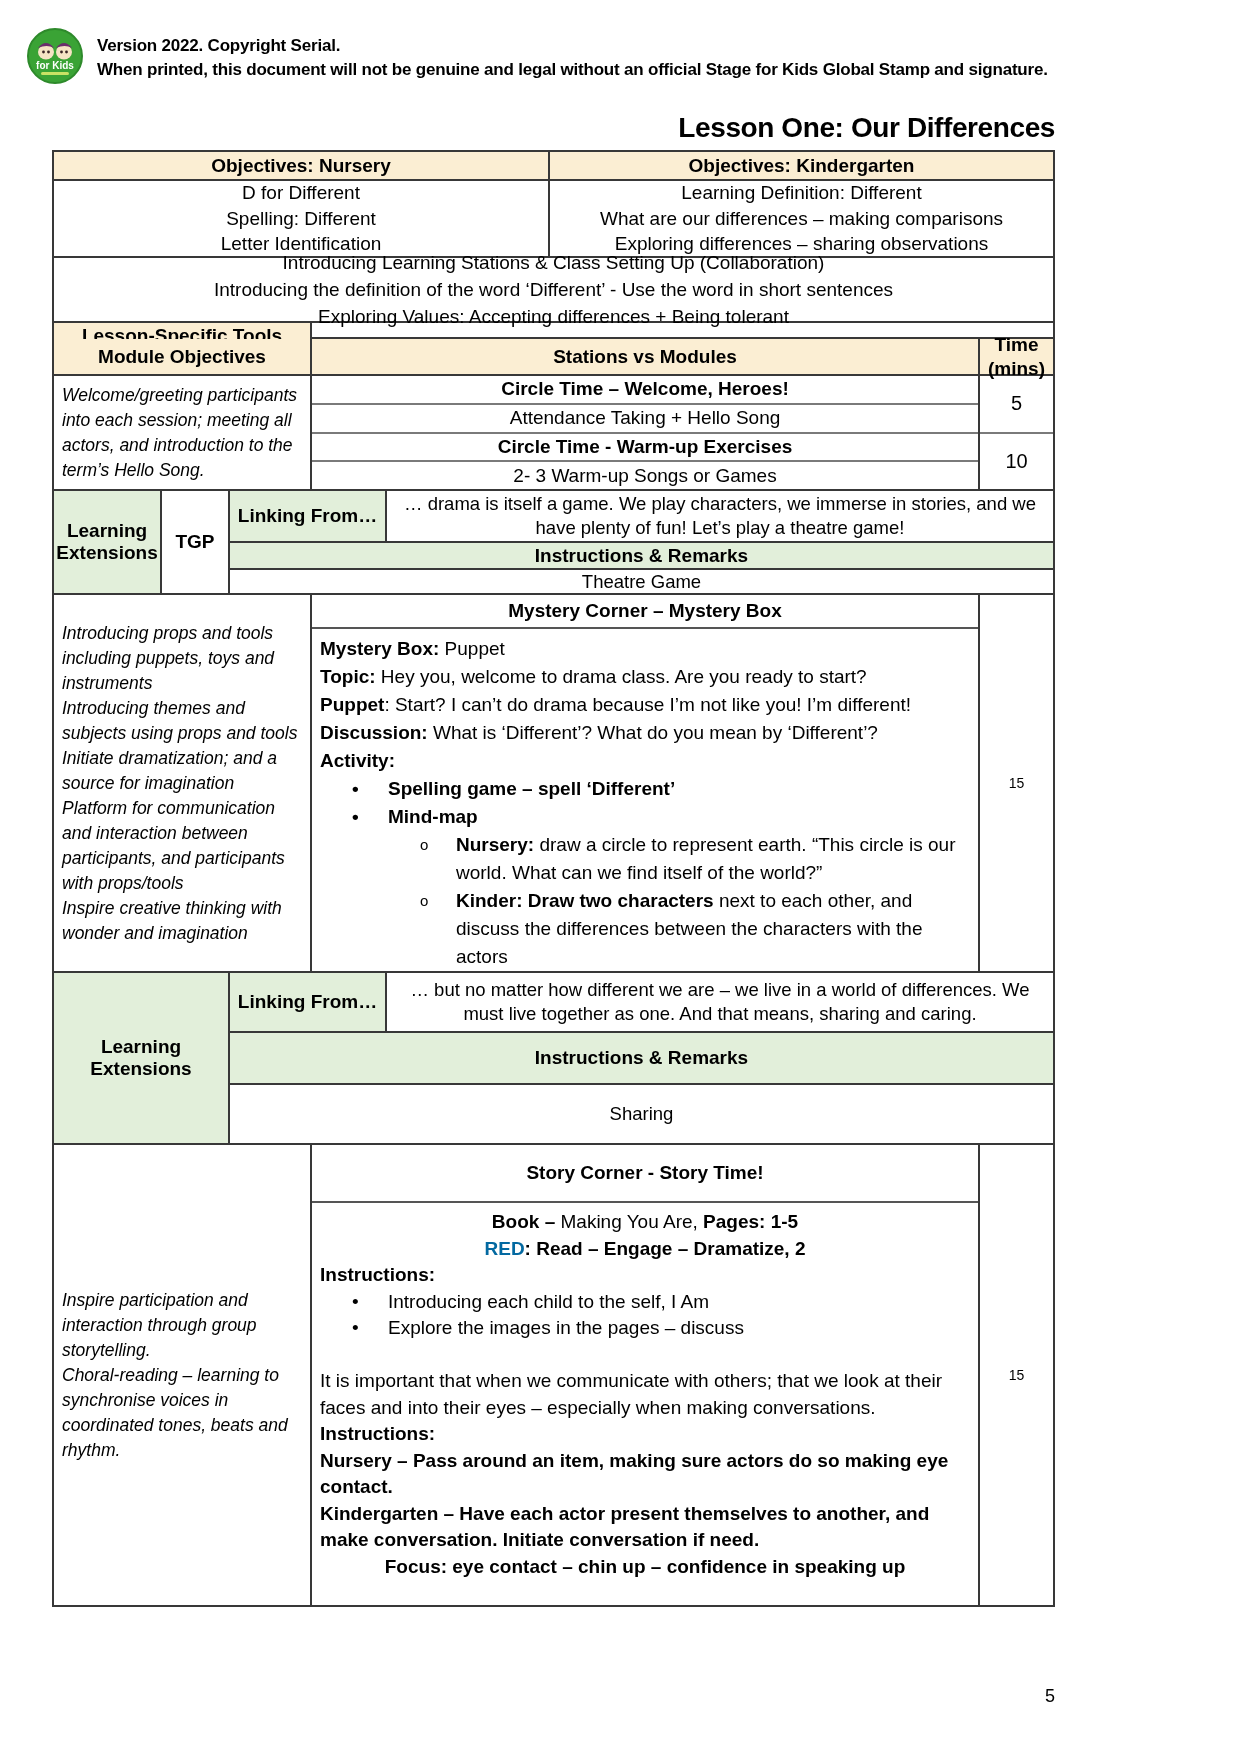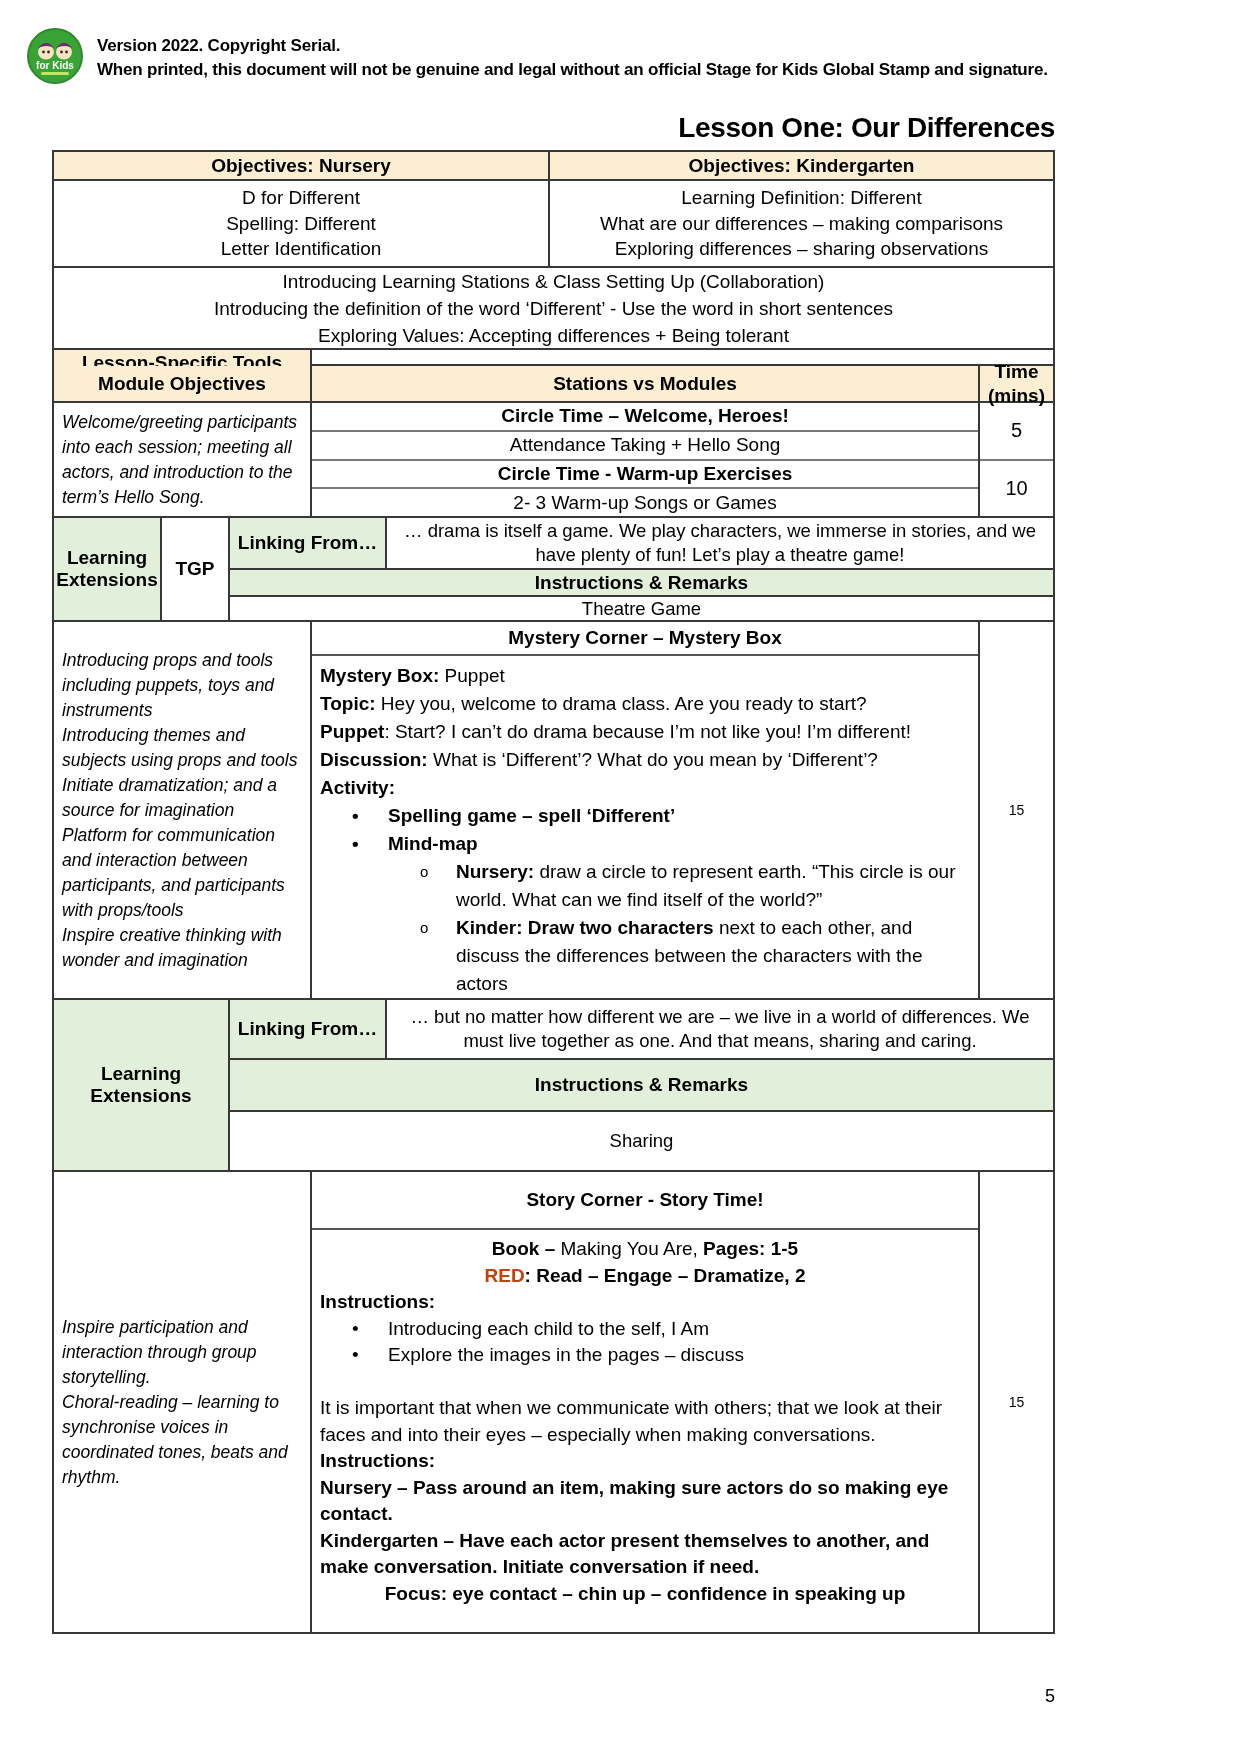--- a/index.html
+++ b/index.html
@@ -35,22 +35,22 @@
   .w-colA { width:258px; }
   .w-time { width:73px; }
   .w-center { flex:1; }
   .w-le-label { width:108px; }
   .w-tgp { width:68px; }
   .w-linking { width:157px; }
   .w-le-label2 { width:176px; }
 
   
   .row-obj-header { height:29px; }
-  .row-obj-content { height:87px; line-height:25.5px; }
-  .row-intro { height:82px; line-height:27px; }
+  .row-obj-content { height:77px; line-height:25.5px; }
+  .row-intro { height:65px; line-height:27px; }
   .row-tools { height:16px;flex-direction:column; }
   .row-module-header { height:37px; line-height:24px; }
 
   .section { display:flex; border-bottom:2px solid #383838; }
   .subcol { display:flex; flex-direction:column; flex:1; }
   .subrow { display:flex; align-items:center; justify-content:center; text-align:center; border-bottom:2px solid #7a7a7a; flex:1; }
   .subrow:last-child { border-bottom:none; }
 
   .section-circle { height:115px; }
   .time-col { display:flex; flex-direction:column; width:73px; }
@@ -75,21 +75,21 @@
   .mystery-header { height:42px; }
   .story-header { height:58px; }
   .center-body { flex:1; padding:6px 8px 0 8px; }
   .mline { line-height:28px; }
   .sline { line-height:26.5px; }
   .bullet-row { display:flex; margin-left:32px; }
   .bullet-marker { width:36px; flex:0 0 36px; }
   .subbullet-row { display:flex; margin-left:100px; }
   .subbullet-marker { width:36px; flex:0 0 36px; font-size:15px; }
   .centerline { text-align:center; }
-  .red { color:#c2410c; }
+  .red { color:#0369a1; }
   .time-single { width:73px; display:flex; align-items:center; justify-content:center; font-size:14px; }
 
   .page-number { position:absolute; top:1686px; left:52px; width:1003px; text-align:right; font-size:18px; }
 </style>
 </head>
 <body>
 
 <div class="page-header">
   <svg class="logo" viewBox="0 0 56 56">
     <circle cx="28" cy="28" r="27" fill="#3aa335"></circle>

